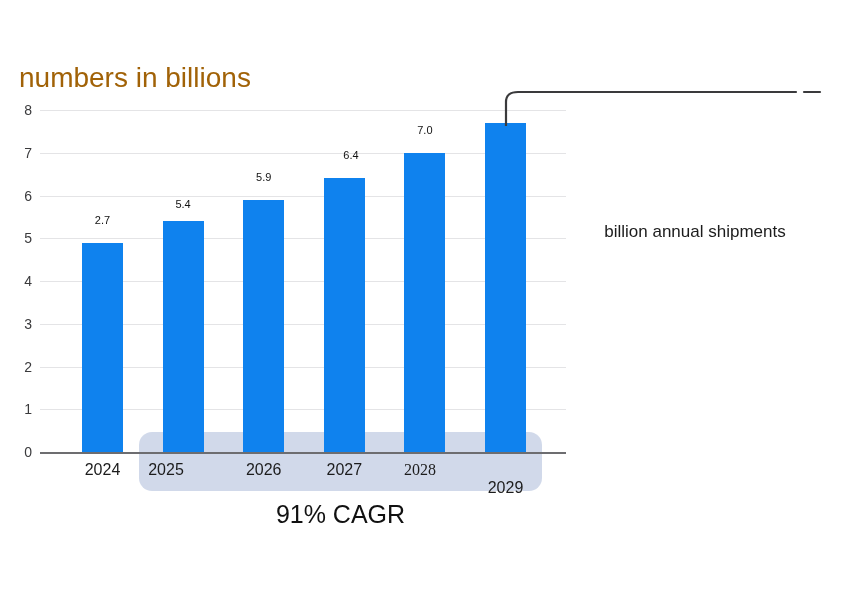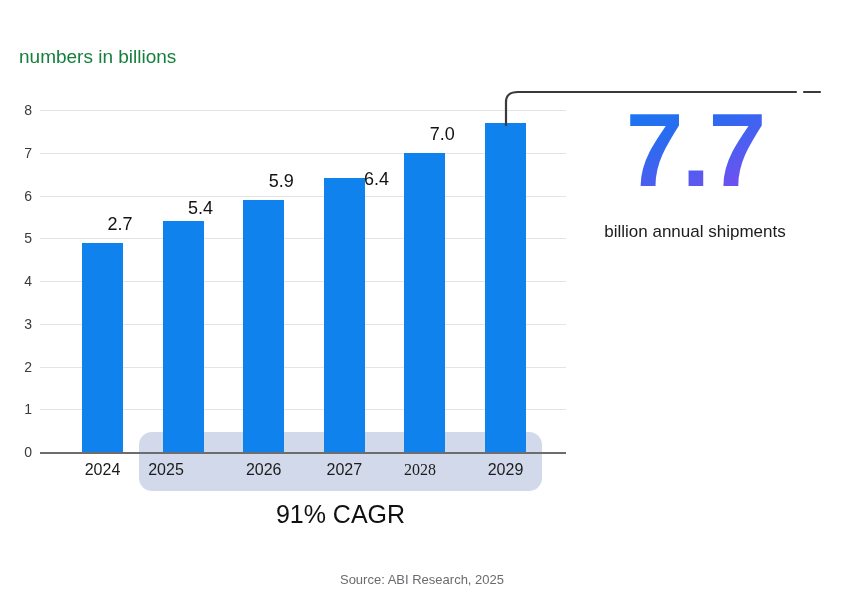--- a/index.html
+++ b/index.html
@@ -34,23 +34,23 @@
   .title .reg {
     font-size: 18px;
     vertical-align: super;
     line-height: 0;
     position: relative;
     top: -2px;
   }
   .subtitle {
     position: absolute;
     left: 19px;
-    top: 46px;
-    font-size: 19px;
-    color: #15803d;
+    top: 62px;
+    font-size: 28px;
+    color: #a16207;
     font-family: "Liberation Sans", sans-serif;
     white-space: nowrap;
   }
 
   
   
   .plot {
     position: absolute;
     left: 0px;
     top: 0px;
@@ -96,22 +96,22 @@
   }
 
   .bar {
     position: absolute;
     width: 41px;
     background: #0f82ee;
   }
   .bar-label {
     position: absolute;
     width: 60px;
-    text-align: right;
-    font-size: 18px;
+    text-align: center;
+    font-size: 11px;
     color: #121212;
     line-height: 1;
   }
   .xtick {
     position: absolute;
     top: 462px;
     width: 70px;
     text-align: center;
     font-size: 16px;
     color: #1c1c1c;
@@ -206,33 +206,31 @@
       <div class="bar" style="left: 82px; width: 41px; top: 242.525px; height: 209.475px; background: rgb(15, 130, 238);"></div>
       <div class="bar-label" style="left: 72.5px; top: 214.525px;">2.7</div>
       <div class="xtick" style="left: 67.5px;">2024</div>
       <div class="bar" style="left: 162.6px; width: 41px; top: 221.15px; height: 230.85px; background: rgb(15, 130, 238);"></div>
       <div class="bar-label" style="left: 153.1px; top: 199px;">5.4</div>
       <div class="xtick" style="left: 131px;">2025</div>
       <div class="bar" style="left: 243.2px; width: 41px; top: 199.775px; height: 252.225px; background: rgb(15, 130, 238);"></div>
       <div class="bar-label" style="left: 233.7px; top: 171.775px;">5.9</div>
       <div class="xtick" style="left: 228.7px;">2026</div>
       <div class="bar" style="left: 323.8px; width: 41px; top: 178.4px; height: 273.6px; background: rgb(15, 130, 238);"></div>
-      <div class="bar-label" style="left: 329px; top: 150.4px; margin-top: 20px;">6.4</div>
+      <div class="bar-label" style="left: 321px; top: 150.4px;">6.4</div>
       <div class="xtick" style="left: 309.3px;">2027</div>
       <div class="bar" style="left: 404.4px; width: 41px; top: 152.75px; height: 299.25px; background: rgb(15, 130, 238);"></div>
       <div class="bar-label" style="left: 394.9px; top: 124.75px;">7.0</div>
       <div class="xtick" style="left: 385px; font-family: Liberation Serif, serif;">2028</div>
       <div class="bar" style="left: 485px; width: 41px; top: 122.825px; height: 329.175px; background: rgb(15, 130, 238);"></div>
-      <div class="xtick" style="left: 470.5px;">2029</div>
+      <div class="xtick" style="left: 470.5px; margin-top: 18px;">2029</div>
       <div class="cagr-text">91% CAGR</div>
     </div>
 
   <svg class="callout-svg" viewBox="0 0 340 40" xmlns="http://www.w3.org/2000/svg">
     <path d="M 16 40 L 16 16 Q 16 6 28 6 L 306 6" fill="none" stroke="#3a3a3c" stroke-width="2.2" stroke-linecap="round"></path>
     <line x1="314" y1="6" x2="330" y2="6" stroke="#3a3a3c" stroke-width="2.2" stroke-linecap="round"></line>
   </svg>
 
-  <div class="big-number">7.7</div>
   <div class="big-caption">billion annual shipments</div>
 
-  <div class="source">Source: ABI Research, 2025</div>
 
 </div>
 
 </body></html>

